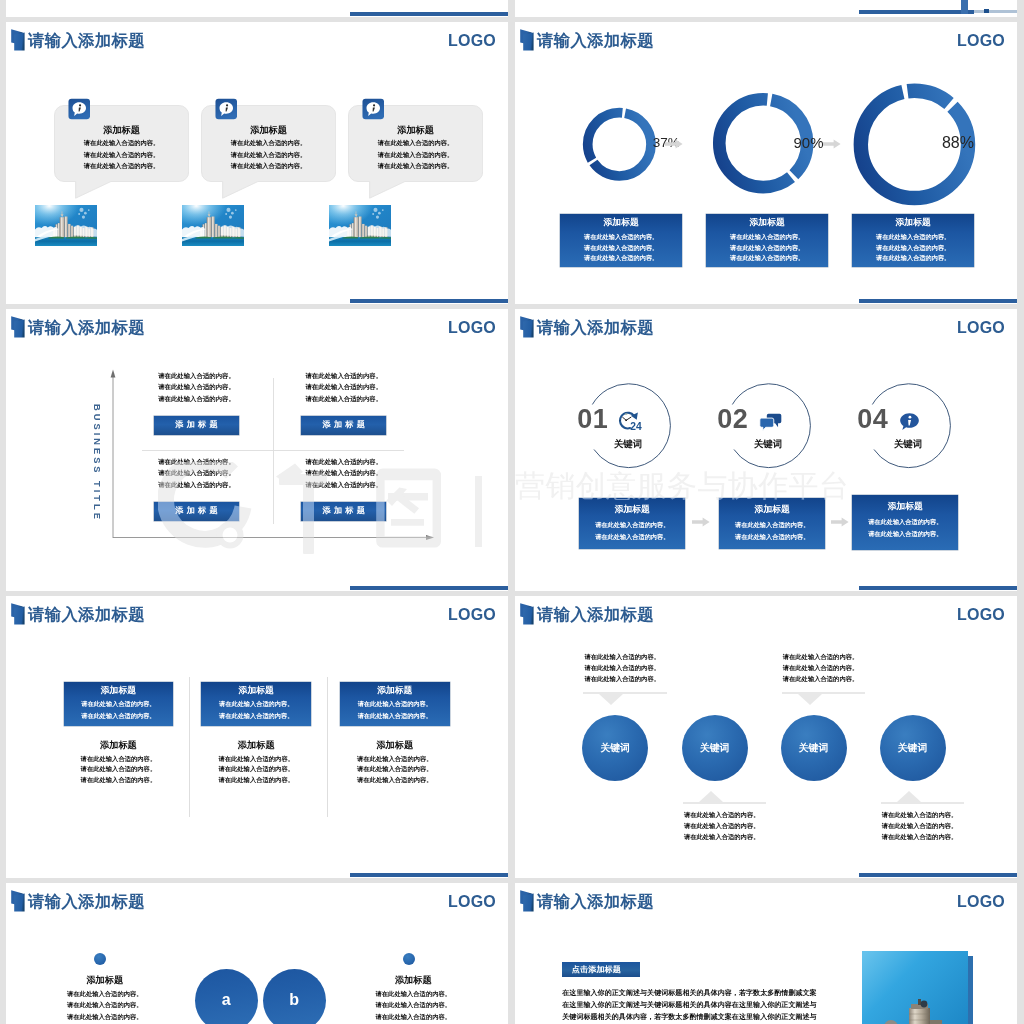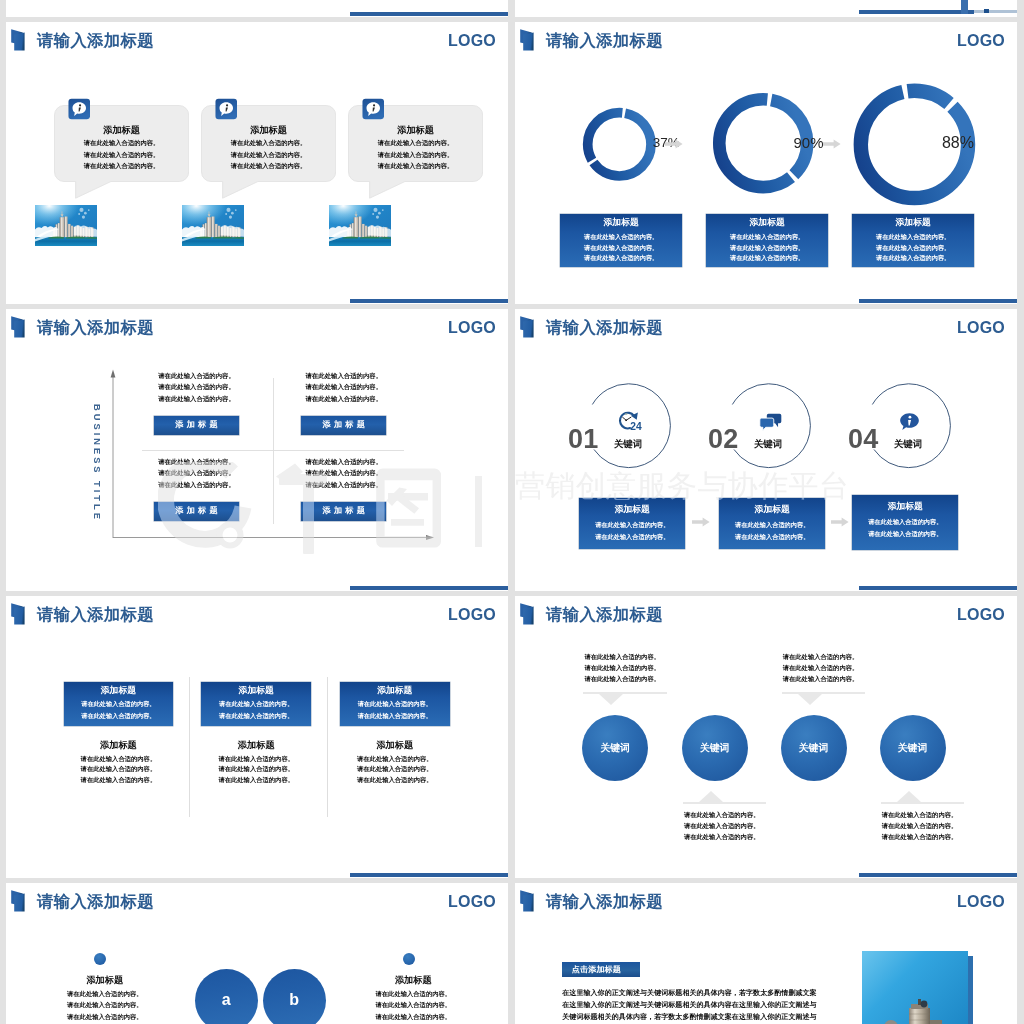--- a/index.html
+++ b/index.html
@@ -7,21 +7,21 @@
     width:1024px;height:1024px;overflow:hidden;background:#e2e2e2;
     font-family:"Liberation Sans",sans-serif;
   }
   #page{position:relative;width:1024px;height:1024px;overflow:hidden;}
 
   .slide{position:absolute;width:502px;height:282px;background:#ffffff;overflow:hidden;}
   .slide.cut-top{height:17px;}
 
   
   .hdr-icon{position:absolute;left:3.5px;top:5.5px;width:21px;height:24px;}
-  .hdr-title{position:absolute;left:31px;top:8.3px;font-size:16.4px;font-weight:bold;
+  .hdr-title{position:absolute;left:22px;top:8.3px;font-size:16.4px;font-weight:bold;
     color:#2d5c91;letter-spacing:0.3px;line-height:20px;white-space:nowrap;}
   .hdr-logo{position:absolute;right:12px;top:7.5px;font-size:16px;font-weight:bold;
     color:#2d5c91;letter-spacing:0.2px;line-height:22px;}
   .botbar{position:absolute;left:344.4px;bottom:1.2px;width:157.7px;height:3.9px;background:#2c5f9e;}
 
   .bluebox{position:absolute;background:linear-gradient(180deg,#12448b 0%,#1c56a2 35%,#2a6cb5 100%);
     box-shadow:0 0 0 0.4px rgba(20,60,110,.55);}
   .bluebox .bb-t{font-size:8.8px;font-weight:bold;color:#fff;text-align:center;white-space:nowrap;}
   .bluebox .bb-l{font-size:6.2px;font-weight:bold;color:#fff;text-align:center;
     line-height:11px;white-space:nowrap;}
@@ -73,21 +73,21 @@
   .quad .q-l:nth-of-type(2){top:11.4px;}
   .quad .q-l:nth-of-type(3){top:22.8px;}
   .quad .q-btn{position:absolute;left:64.7px;top:44.4px;width:84.6px;height:18.5px;background:linear-gradient(180deg,#1b55a0 0%,#2360ab 45%,#1d4f8e 100%);color:#fff;font-size:8.2px;font-weight:bold;letter-spacing:3.2px;text-align:center;line-height:18.5px;text-indent:3.2px;box-shadow:0 0 0 0.5px rgba(20,55,105,.5);}
 
   
   .circitem{position:absolute;width:85px;height:87.4px;}
   .circitem.ci0{left:71.0px;top:72.6px;}
   .circitem.ci1{left:211.0px;top:72.6px;}
   .circitem.ci2{left:351.0px;top:72.6px;}
   .circitem .ring{position:absolute;left:0;top:0;width:85px;height:87.4px;}
-  .circitem .cnum{position:absolute;left:-18px;top:22px;width:40px;text-align:left;font-size:27px;font-weight:bold;color:#565656;line-height:30px;letter-spacing:0.3px;margin-top:20px;}
+  .circitem .cnum{position:absolute;left:-18px;top:22px;width:40px;text-align:right;font-size:27px;font-weight:bold;color:#565656;line-height:30px;letter-spacing:0.3px;}
   .circitem .cicon{position:absolute;left:29.6px;top:29.8px;width:27px;height:19.8px;}
   .circitem .ckw{position:absolute;left:4.5px;top:56.5px;width:75px;text-align:center;font-size:9.4px;font-weight:bold;color:#141414;line-height:12px;}
   .bluebox.s4bx .bb-t{top:6px;}
   .bluebox.s4bx .bb-l:nth-of-type(2){top:20.8px;}
   .bluebox.s4bx .bb-l:nth-of-type(3){top:32.5px;}
   .bluebox.b0{left:64.2px;top:189.4px;width:106.2px;height:51.1px;}
   .bluebox.b1{left:204.1px;top:189.4px;width:106.2px;height:51.1px;}
   .bluebox.b2{left:337.2px;top:186.0px;width:106.2px;height:54.5px;}
   .arrow.s4a0{left:176.8px;top:208px;}
   .arrow.s4a1{left:316.2px;top:208px;}

